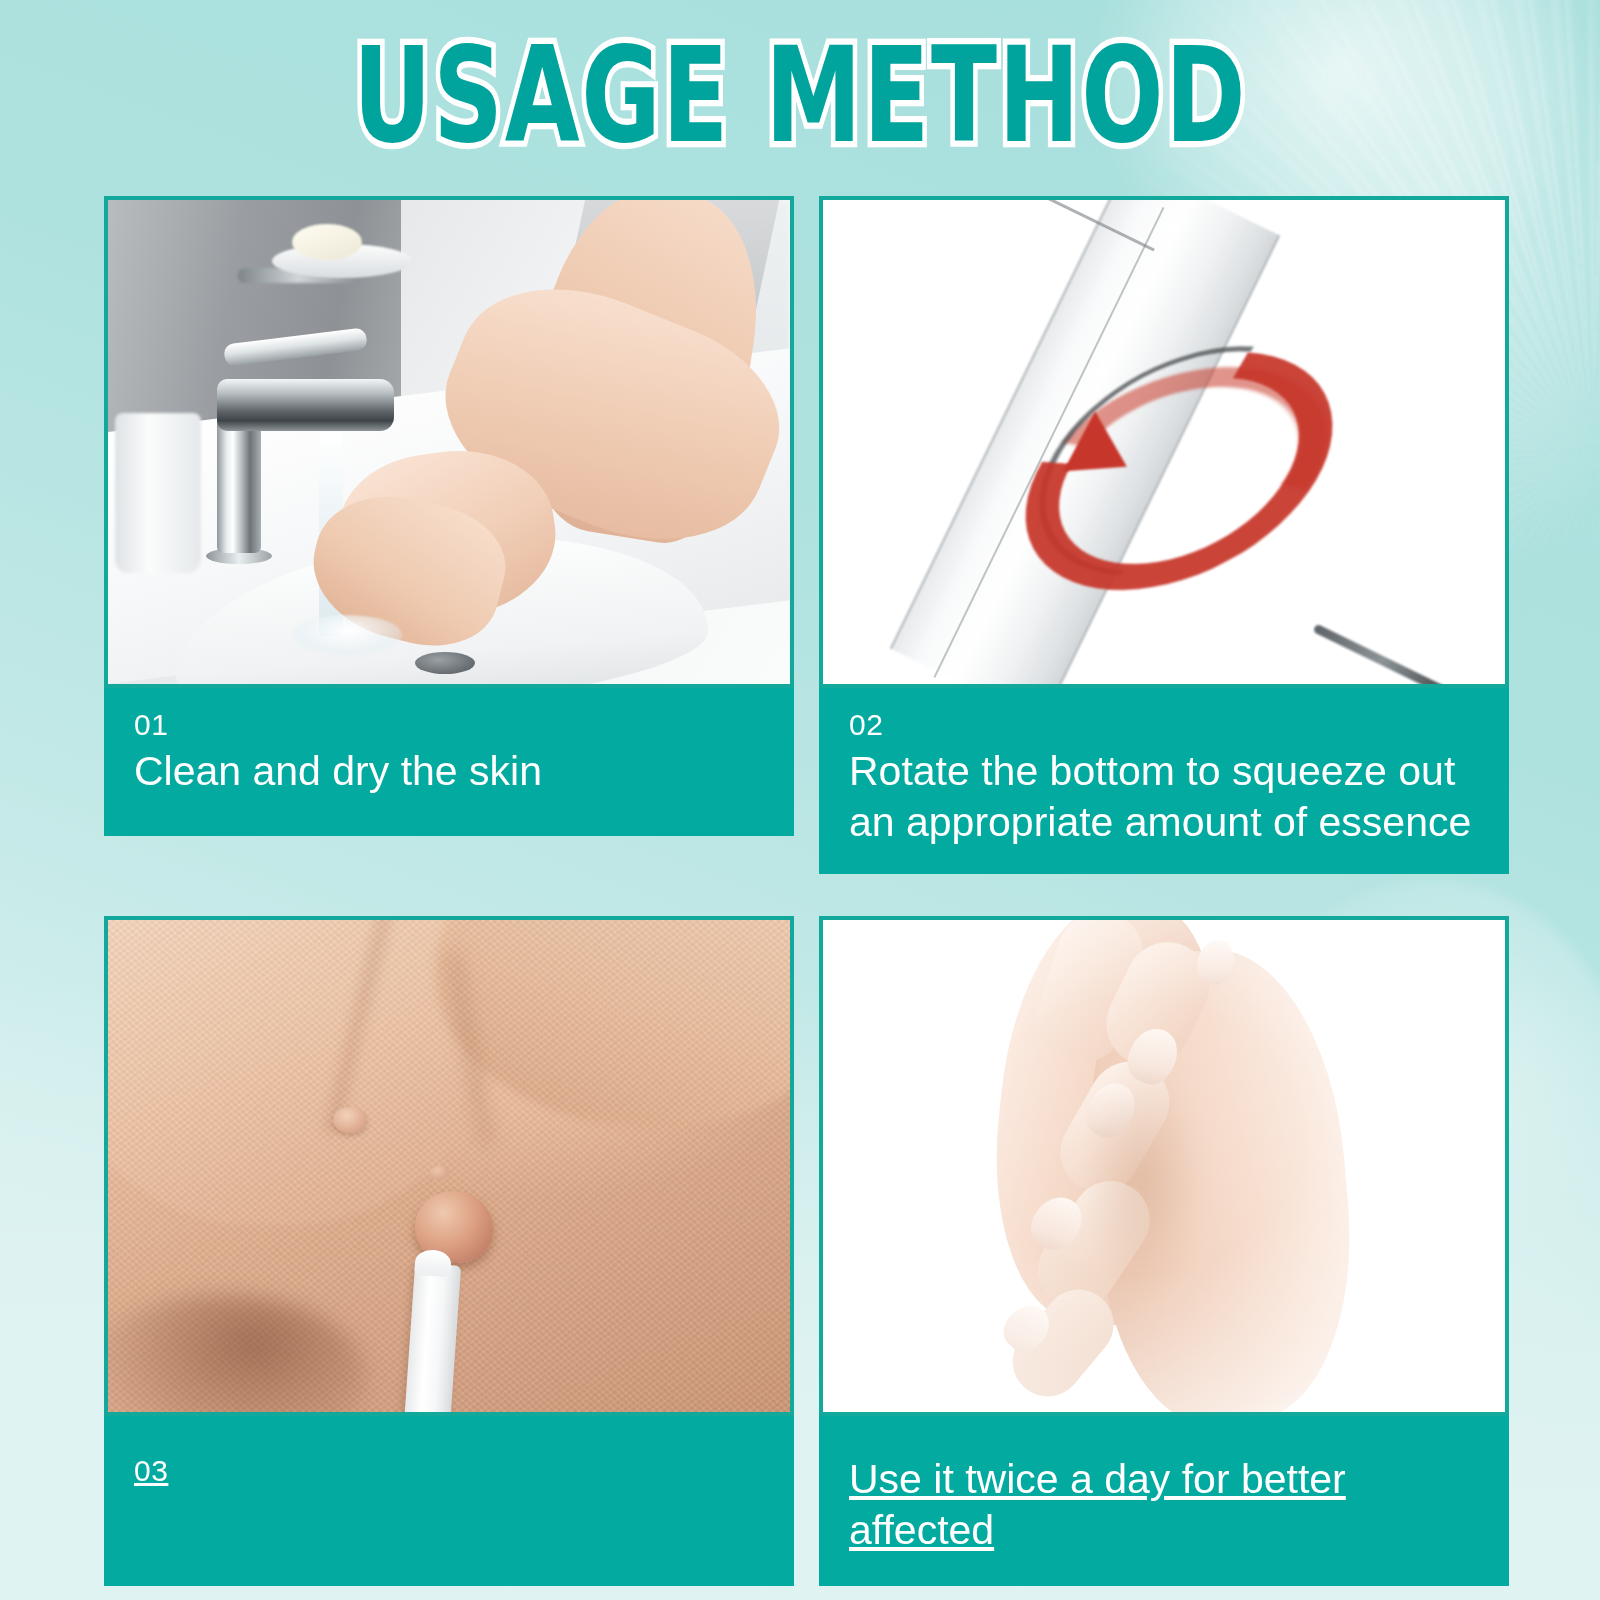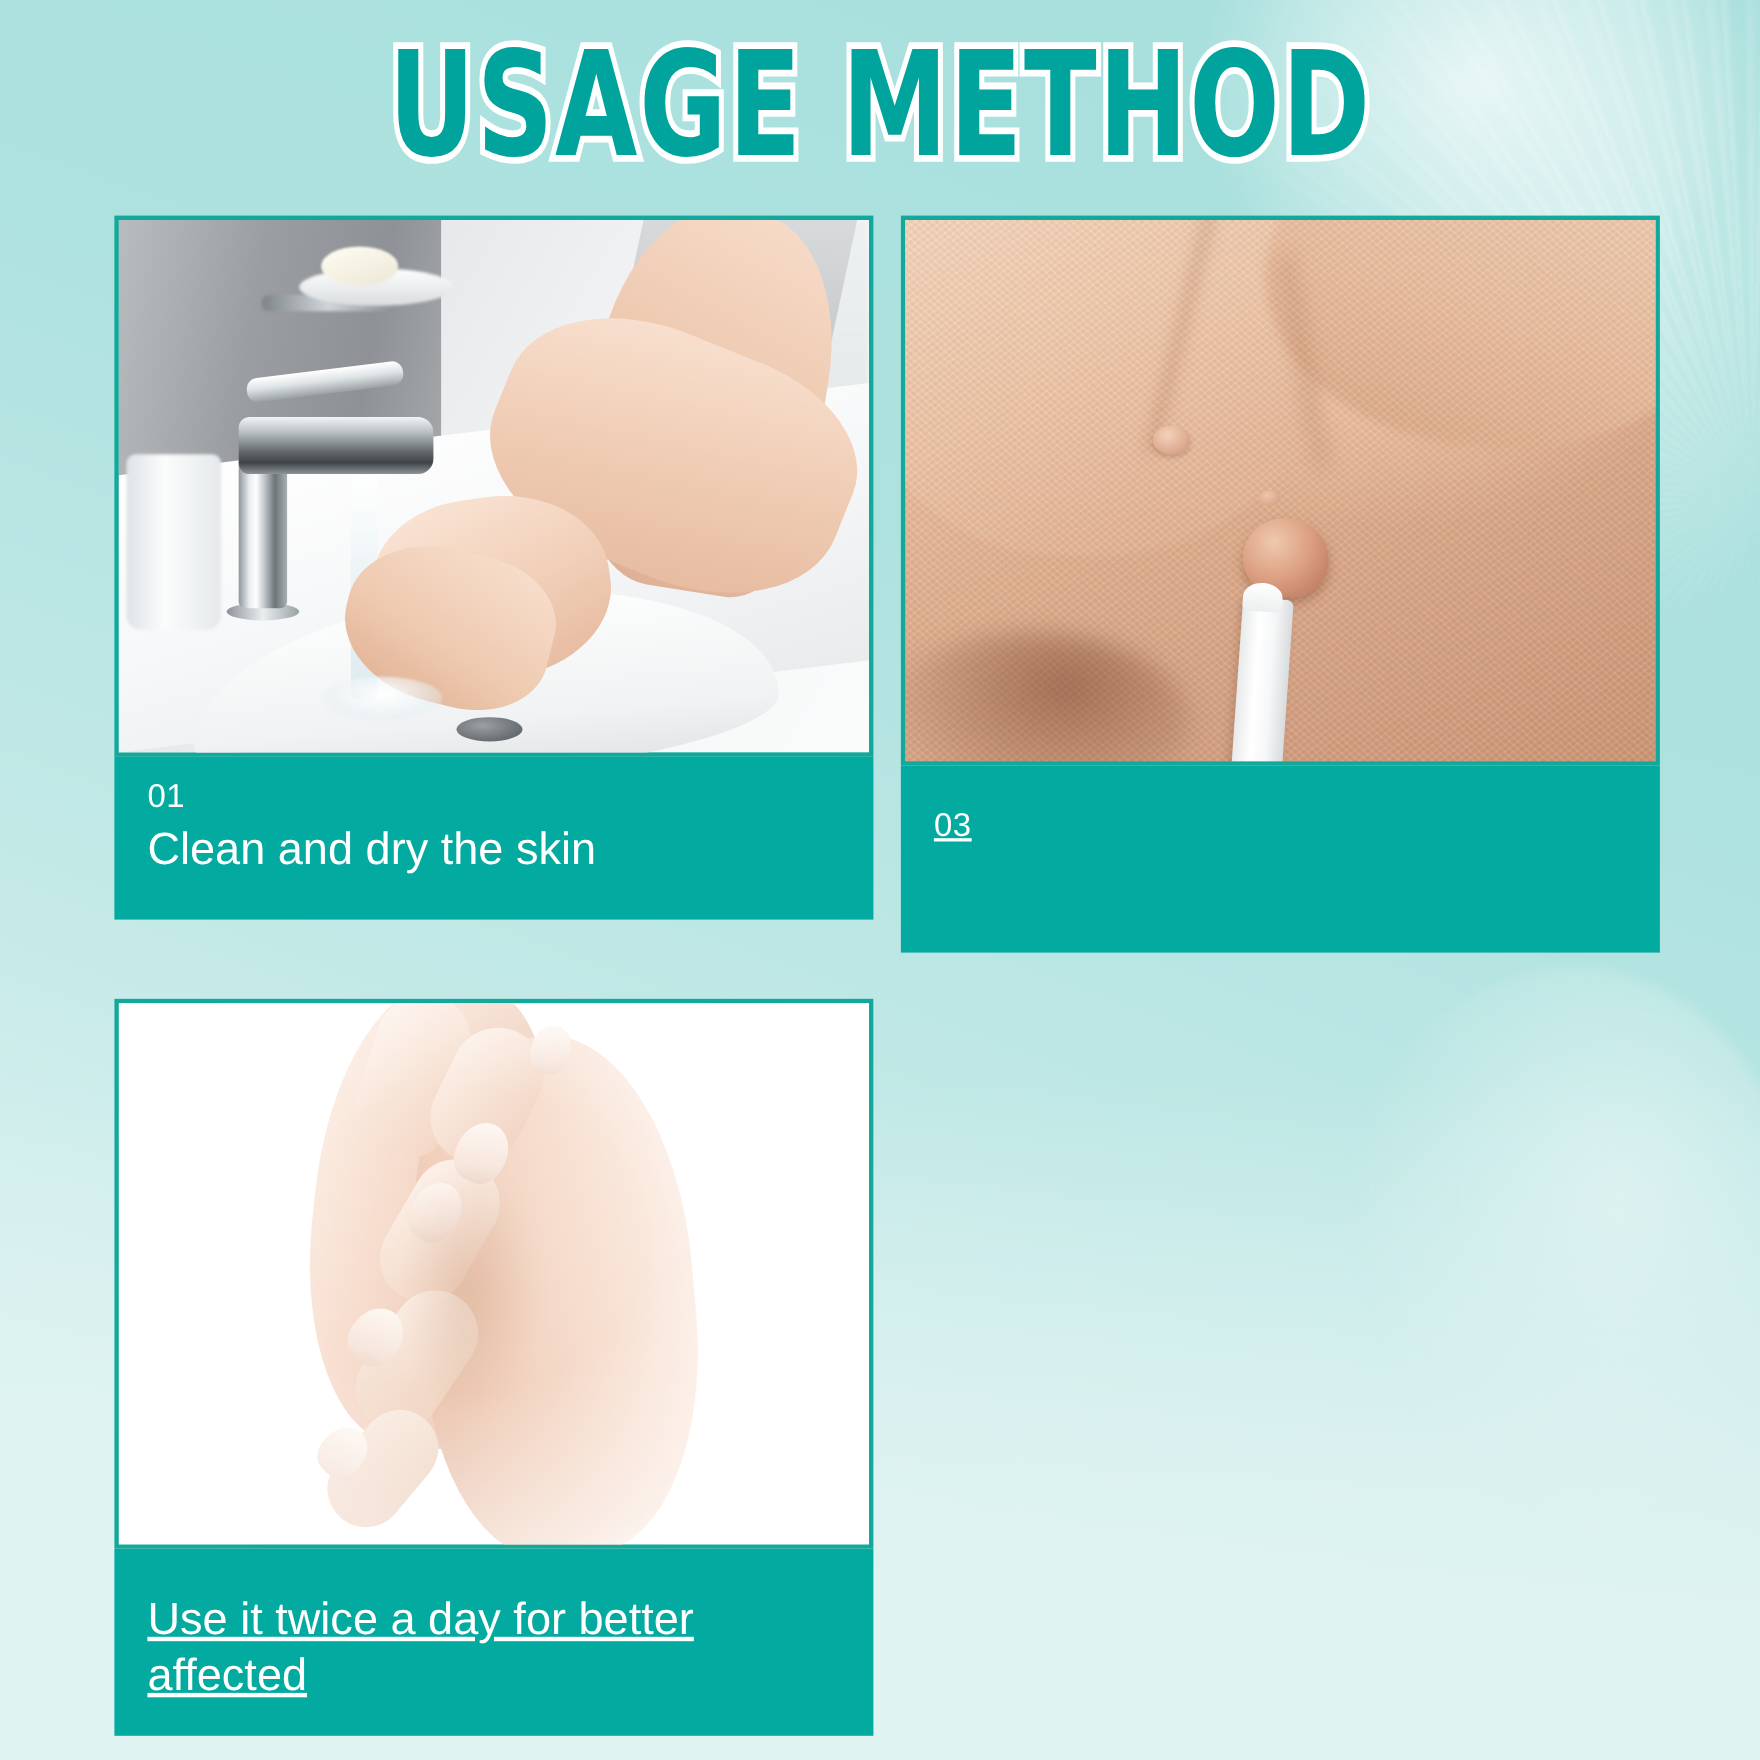--- a/index.html
+++ b/index.html
@@ -487,20 +487,37 @@
       <div class="hand1"></div>
       <div class="hand2"></div>
       <div class="splash"></div>
     </div>
     <div class="caption">
       <div class="cap-num">01</div>
       <div class="cap-text">Clean and dry the skin</div>
     </div>
   </div>
 
+  <div class="step step-2">
+    <div class="photo ph2">
+      <div class="tube"></div>
+      <div class="tube-line"></div>
+      <div class="tube-cap"></div>
+      <div class="tube-bottom"></div>
+      <div class="arrow-ring2"></div>
+      <div class="arrow-dark"></div>
+      <div class="arrow-ring"></div>
+      <div class="arrow-head"></div>
+    </div>
+    <div class="caption">
+      <div class="cap-num">02</div>
+      <div class="cap-text">Rotate the bottom to squeeze out
+an appropriate amount of essence</div>
+    </div>
+  </div>
 
   <div class="step step-3">
     <div class="photo ph3">
       <div class="knuckle"></div>
       <div class="knuckle2"></div>
       <div class="crease"></div>
       <div class="crease2"></div>
       <div class="texture"></div>
       <div class="wart-small"></div>
       <div class="wart-tiny"></div>

